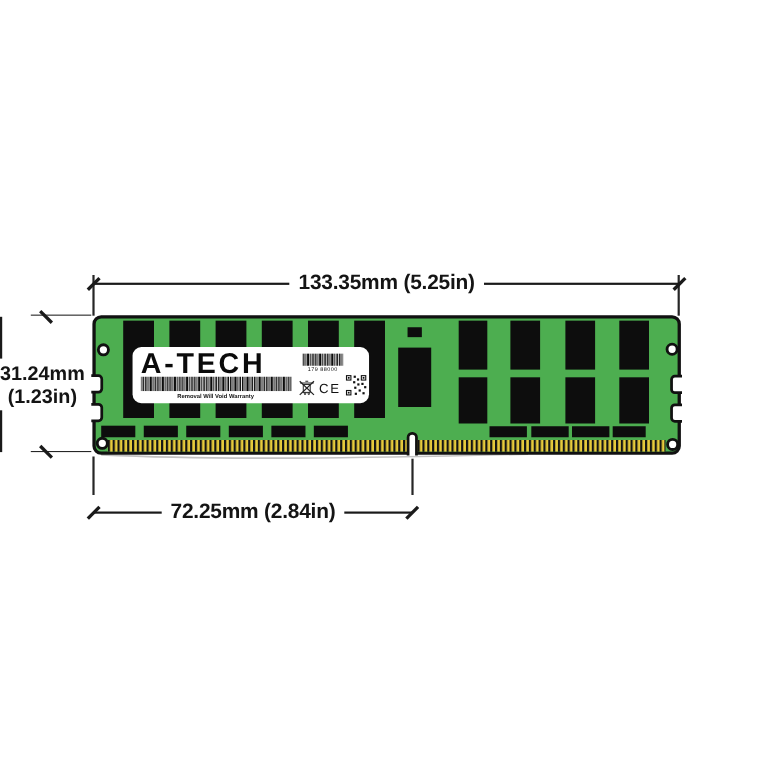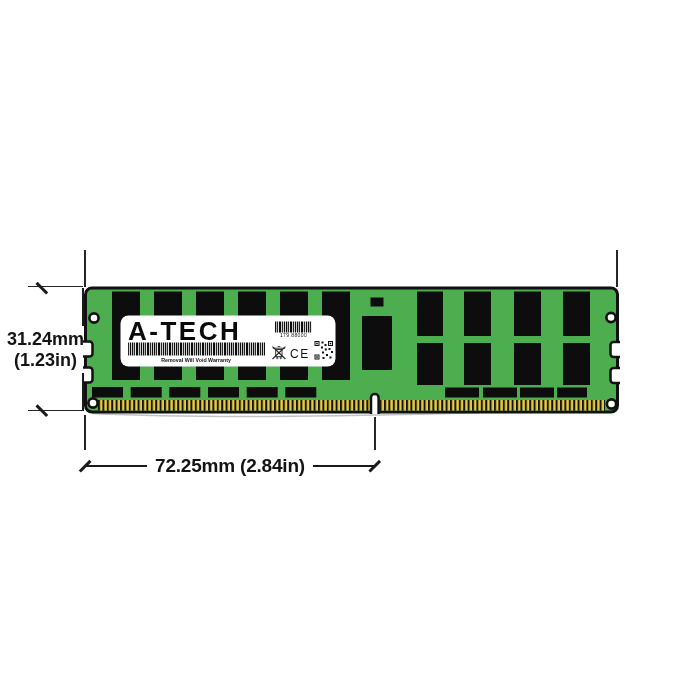--- a/index.html
+++ b/index.html
@@ -8,21 +8,21 @@
     font-family:"Liberation Sans",sans-serif;
   }
   .canvas{position:absolute;left:0;top:0;width:700px;height:700px;}
   svg.fig{position:absolute;left:0;top:0;}
   
   .dim{position:absolute;display:flex;align-items:center;}
   .dline{flex:1;height:2px;background:#1a1a1a;}
   .dtext{font-weight:bold;font-size:19px;color:#141414;padding:0 8px;white-space:nowrap;letter-spacing:-0.2px;}
   .dim-top{left:85px;top:247px;width:533px;height:22px;}
   .dim-bottom{left:85px;top:431px;width:290px;height:22px;margin-top:24px;}
-  .dim-left{left:0;top:288px;width:84px;height:123px;flex-direction:column;align-items:flex-end;}
+  .dim-left{left:0;top:288px;width:84px;height:123px;flex-direction:column;align-items:flex-start;}
   .dline-v{width:2px;flex:1;background:#1a1a1a;}
   .dtext-v{font-weight:bold;font-size:18px;color:#141414;text-align:center;line-height:1.14;padding:3px 0;display:flex;flex-direction:column;}
   .tick{position:absolute;width:2.6px;height:15px;background:#1a1a1a;top:50%;}
   .t-start{left:0;transform:translate(-50%,-50%) rotate(45deg);}
   .t-end{right:0;transform:translate(50%,-50%) rotate(45deg);}
   .tick-h{position:absolute;width:15px;height:2.6px;background:#1a1a1a;left:50%;}
   .t-top{top:0;transform:translate(-50%,-50%) rotate(45deg);}
   .t-bot{bottom:0;transform:translate(-50%,50%) rotate(45deg);}
   .ext{position:absolute;background:#262626;}
   #ext-tl{left:84.2px;top:250px;width:1.7px;height:37px;}
@@ -153,20 +153,27 @@
     </g>
   </svg>
 
   <div class="ext" id="ext-tl"></div>
   <div class="ext" id="ext-tr"></div>
   <div class="ext" id="ext-lt"></div>
   <div class="ext" id="ext-lb"></div>
   <div class="ext" id="ext-bl"></div>
   <div class="ext" id="ext-br"></div>
 
+  <div class="dim dim-top">
+    <span class="tick t-start"></span>
+    <div class="dline"></div>
+    <div class="dtext">133.35mm (5.25in)</div>
+    <div class="dline"></div>
+    <span class="tick t-end"></span>
+  </div>
 
   <div class="dim dim-left">
     <span class="tick-h t-top"></span>
     <div class="dline-v"></div>
     <div class="dtext-v">
       <span>31.24mm</span>
       <span>(1.23in)</span>
     </div>
     <div class="dline-v"></div>
     <span class="tick-h t-bot"></span>

